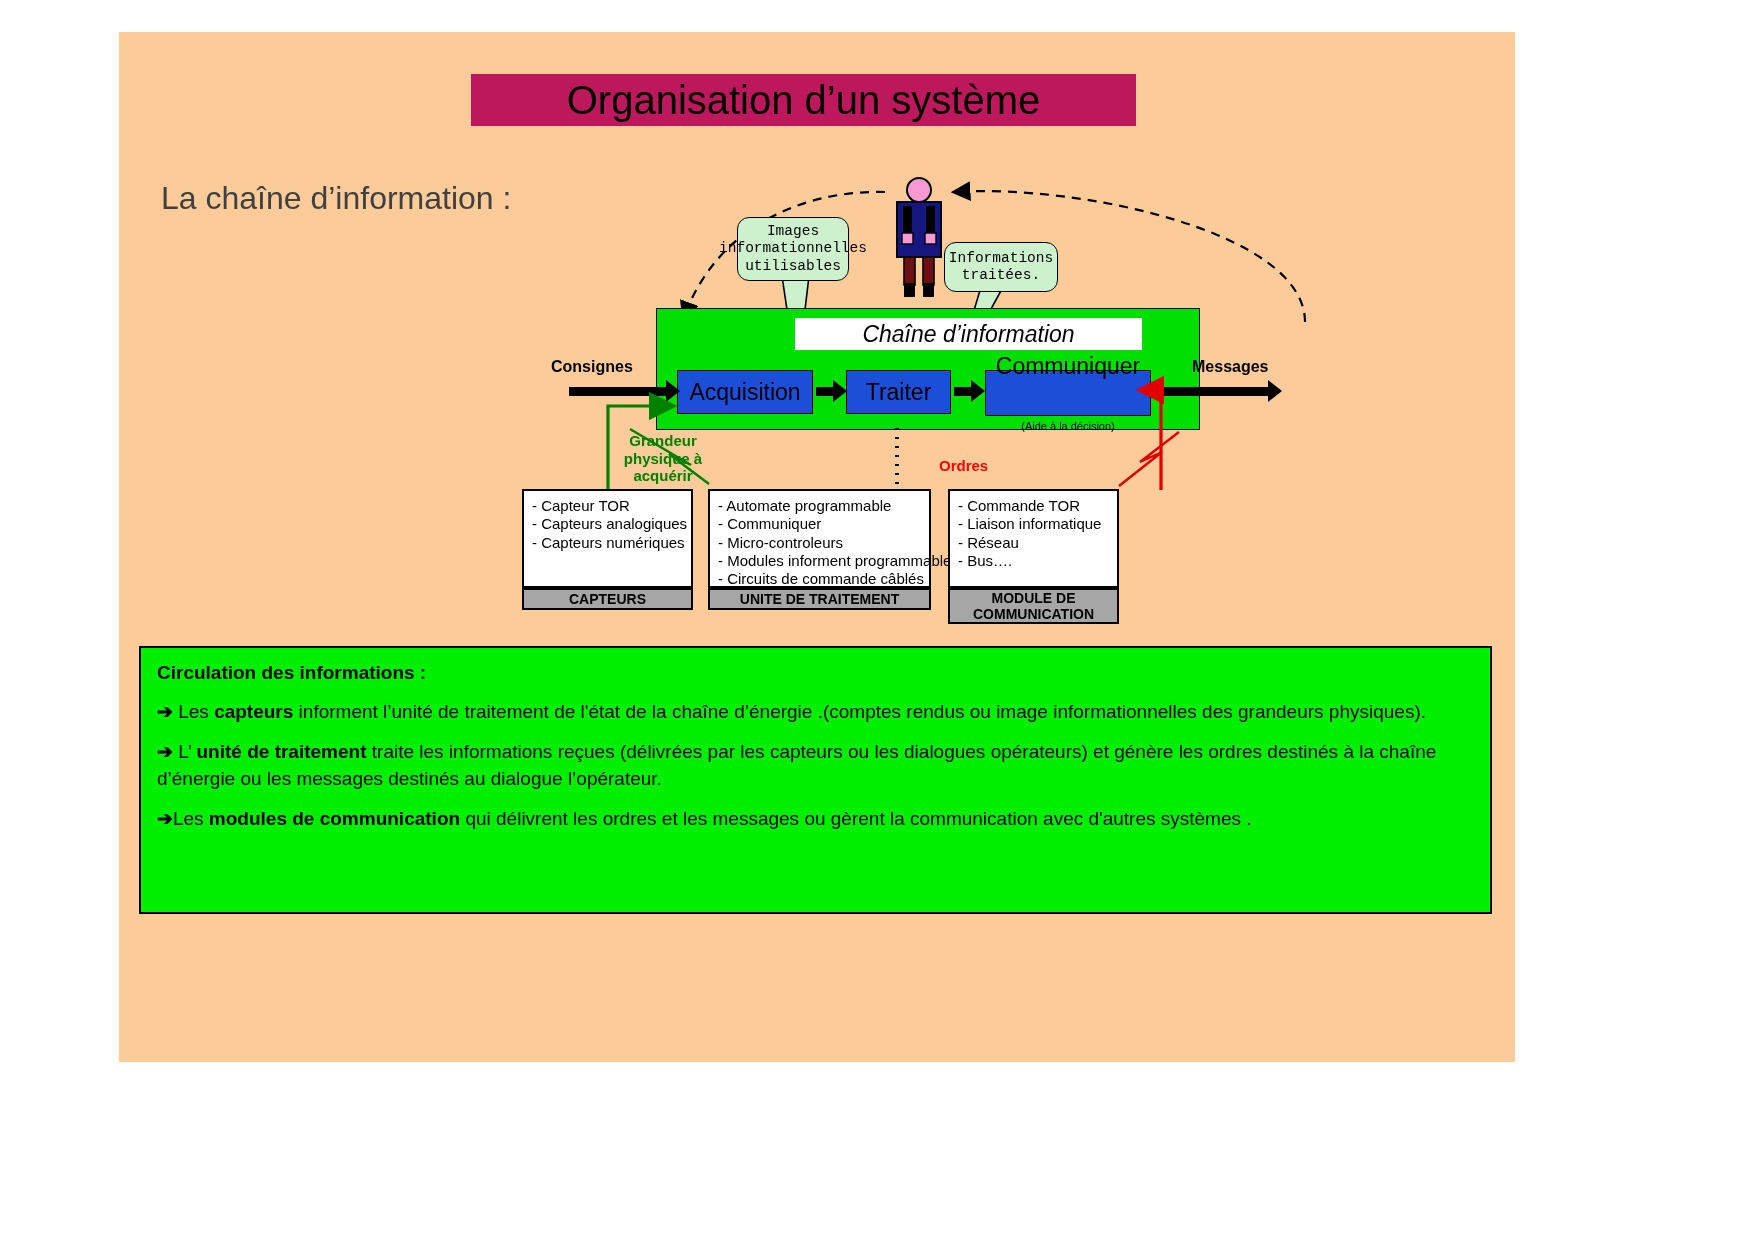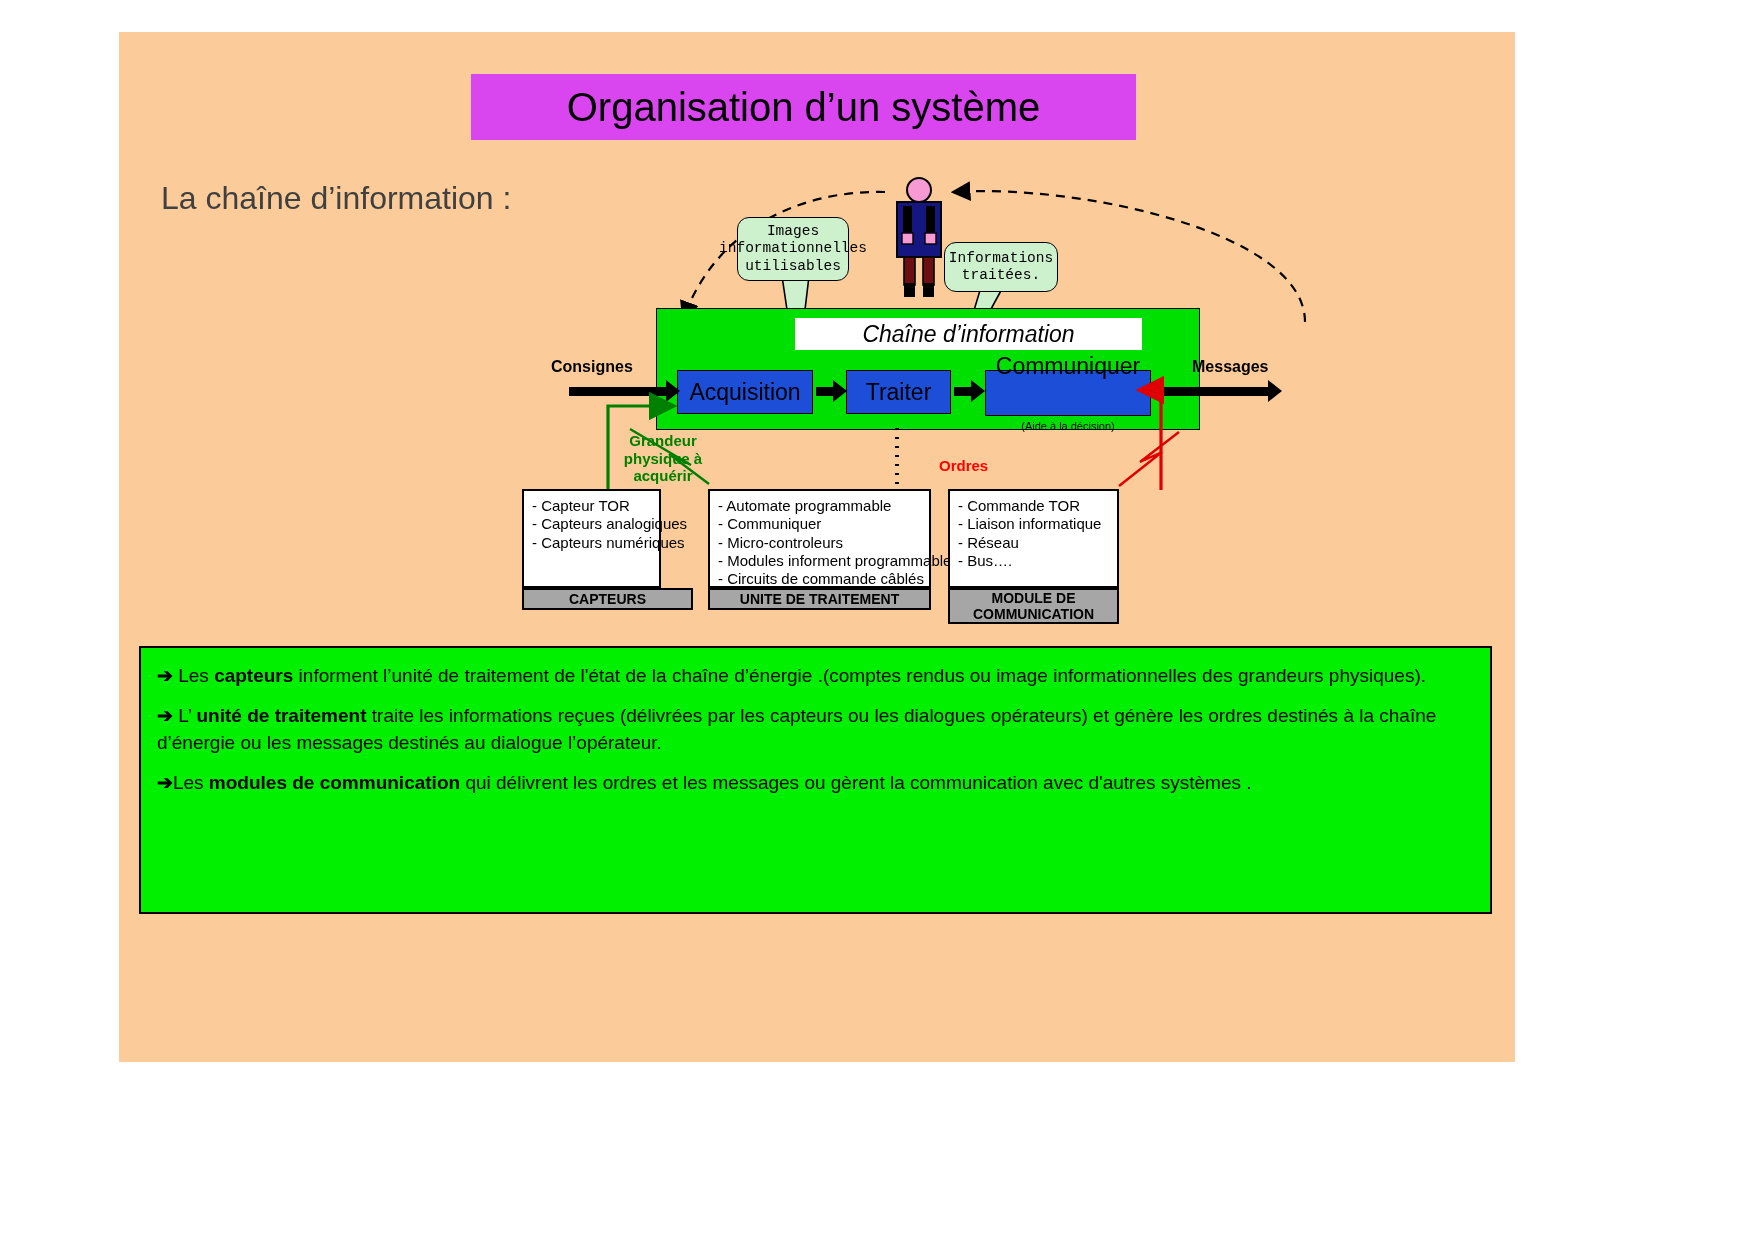--- a/index.html
+++ b/index.html
@@ -1,21 +1,21 @@
 <!DOCTYPE html>
 <html><head>
 <meta charset="utf-8">
 <style>
   html,body{margin:0;padding:0;background:#ffffff;}
   body{width:1754px;height:1240px;font-family:"Liberation Sans",sans-serif;}
 
   #slide{position:absolute;left:119px;top:32px;width:1396px;height:1030px;background:#fbcc9a;}
 
   
-  #title-banner{position:absolute;left:352px;top:42px;width:665px;height:66px;background:#d946ef;}
+  #title-banner{position:absolute;left:352px;top:42px;width:665px;height:52px;background:#be185d;}
   #title-banner .txt{position:absolute;left:0;top:0;width:100%;height:100%;
      display:flex;align-items:center;justify-content:center;
      font-size:40px;color:#000;white-space:nowrap;}
 
   #subtitle{position:absolute;left:42px;top:148px;font-size:32px;color:#404040;white-space:nowrap;}
 
   
   #chain-box{position:absolute;left:537px;top:276px;width:542px;height:120px;
      background:#00e000;border:1px solid #000;}
   #chain-label{position:absolute;left:676px;top:286px;width:347px;height:32px;background:#fff;
@@ -49,21 +49,21 @@
   
   .bubble{position:absolute;background:#cdf0cd;border:1.5px solid #000;border-radius:12px;
      display:flex;align-items:center;justify-content:center;text-align:center;
      font-family:Liberation Mono, monospace;font-size:14.5px;color:#000;line-height:1.18;}
   #bub-images{left:618px;top:185px;width:110px;height:62px;}
   #bub-infos{left:825px;top:210px;width:112px;height:48px;}
 
   
   .detail{position:absolute;background:#fff;border:2px solid #000;box-sizing:border-box;padding:6px 8px 0 8px;}
   .detail div{font-size:15px;color:#000;line-height:1.22;white-space:nowrap;}
-  #d-cap{left:403px;top:457px;width:139px;height:99px;}
+  #d-cap{left:403px;top:457px;width:171px;height:99px;}
   #d-ut {left:589px;top:457px;width:223px;height:99px;}
   #d-mc {left:829px;top:457px;width:171px;height:99px;}
 
   .ghdr{position:absolute;background:#a6a6a6;border:2px solid #000;box-sizing:border-box;
      display:flex;align-items:center;justify-content:center;text-align:center;
      font-size:14px;font-weight:bold;color:#000;line-height:1.15;}
   #h-cap{left:403px;top:556px;width:171px;height:22px;}
   #h-ut {left:589px;top:556px;width:223px;height:22px;}
   #h-mc {left:829px;top:556px;width:171px;height:36px;}
 
@@ -190,20 +190,21 @@
     <div>- Liaison informatique</div>
     <div>- Réseau</div>
     <div>- Bus….</div>
   </div>
 
   <div class="ghdr" id="h-cap">CAPTEURS</div>
   <div class="ghdr" id="h-ut">UNITE DE TRAITEMENT</div>
   <div class="ghdr" id="h-mc">MODULE DE COMMUNICATION</div>
 
   <div id="info-panel">
+    <div class="h">Circulation des informations :</div>
     <p>
       <span class="arrowglyph">➔</span><span> Les </span><b>capteurs</b><span> informent l’unité de traitement de l'état de la chaîne d’énergie .(comptes rendus ou image informationnelles des grandeurs physiques).</span>
     </p>
     <p>
       <span class="arrowglyph">➔</span><span> L’ </span><b>unité de traitement</b><span> traite les informations reçues (délivrées par les capteurs ou les dialogues opérateurs) et génère les ordres destinés à la chaîne d’énergie ou les messages destinés au dialogue l’opérateur.</span>
     </p>
     <p>
       <span class="arrowglyph">➔</span><span>Les </span><b>modules de communication</b><span> qui délivrent les ordres et les messages ou gèrent la communication avec d'autres systèmes .</span>
     </p>
   </div>

